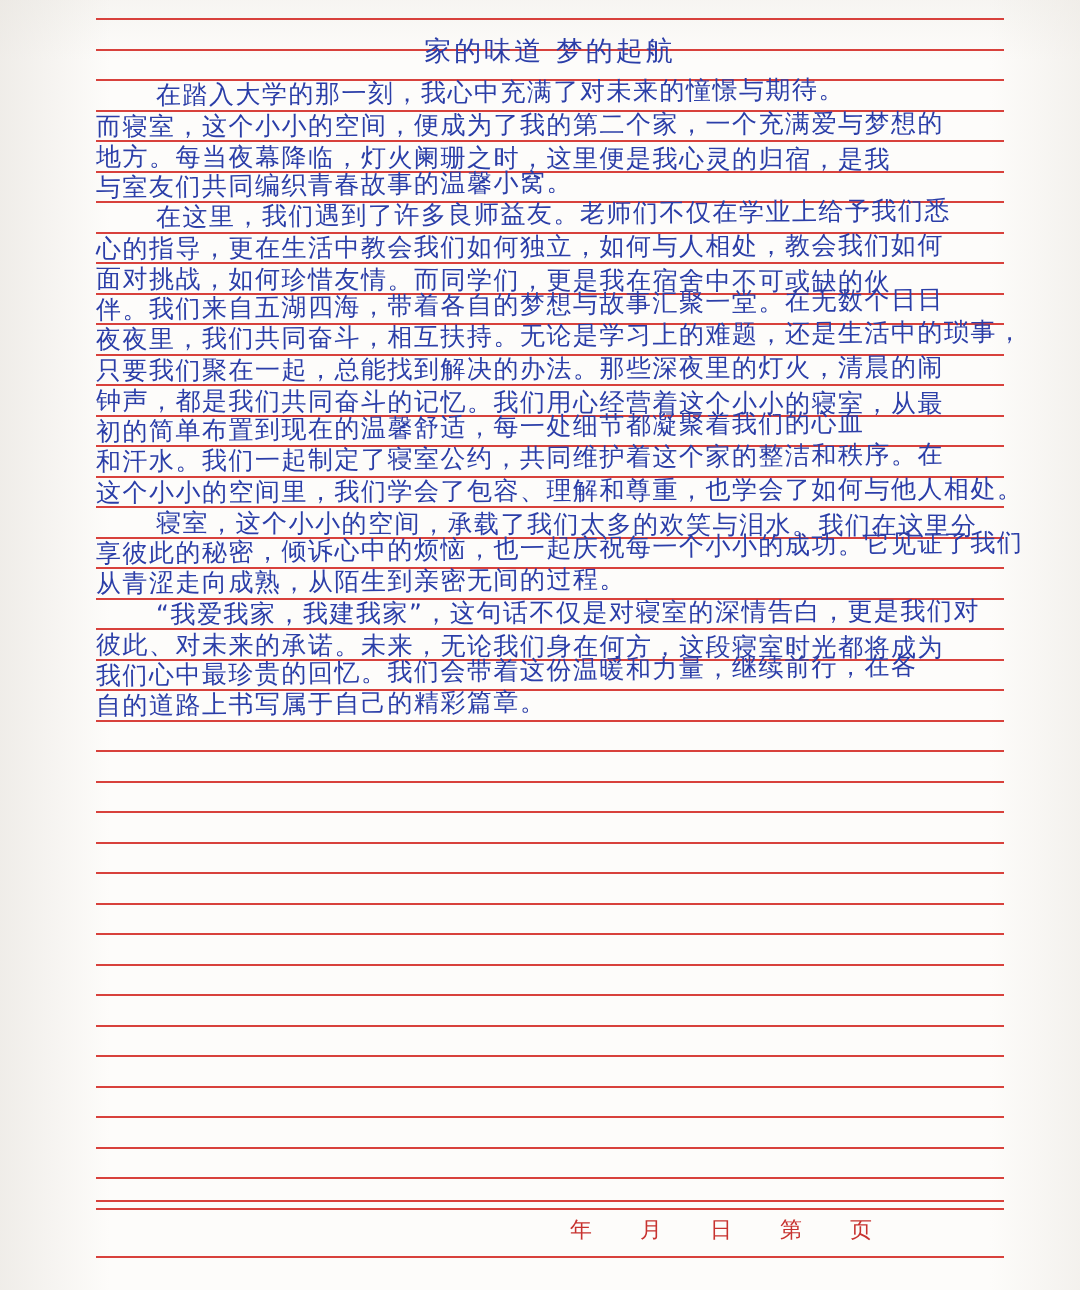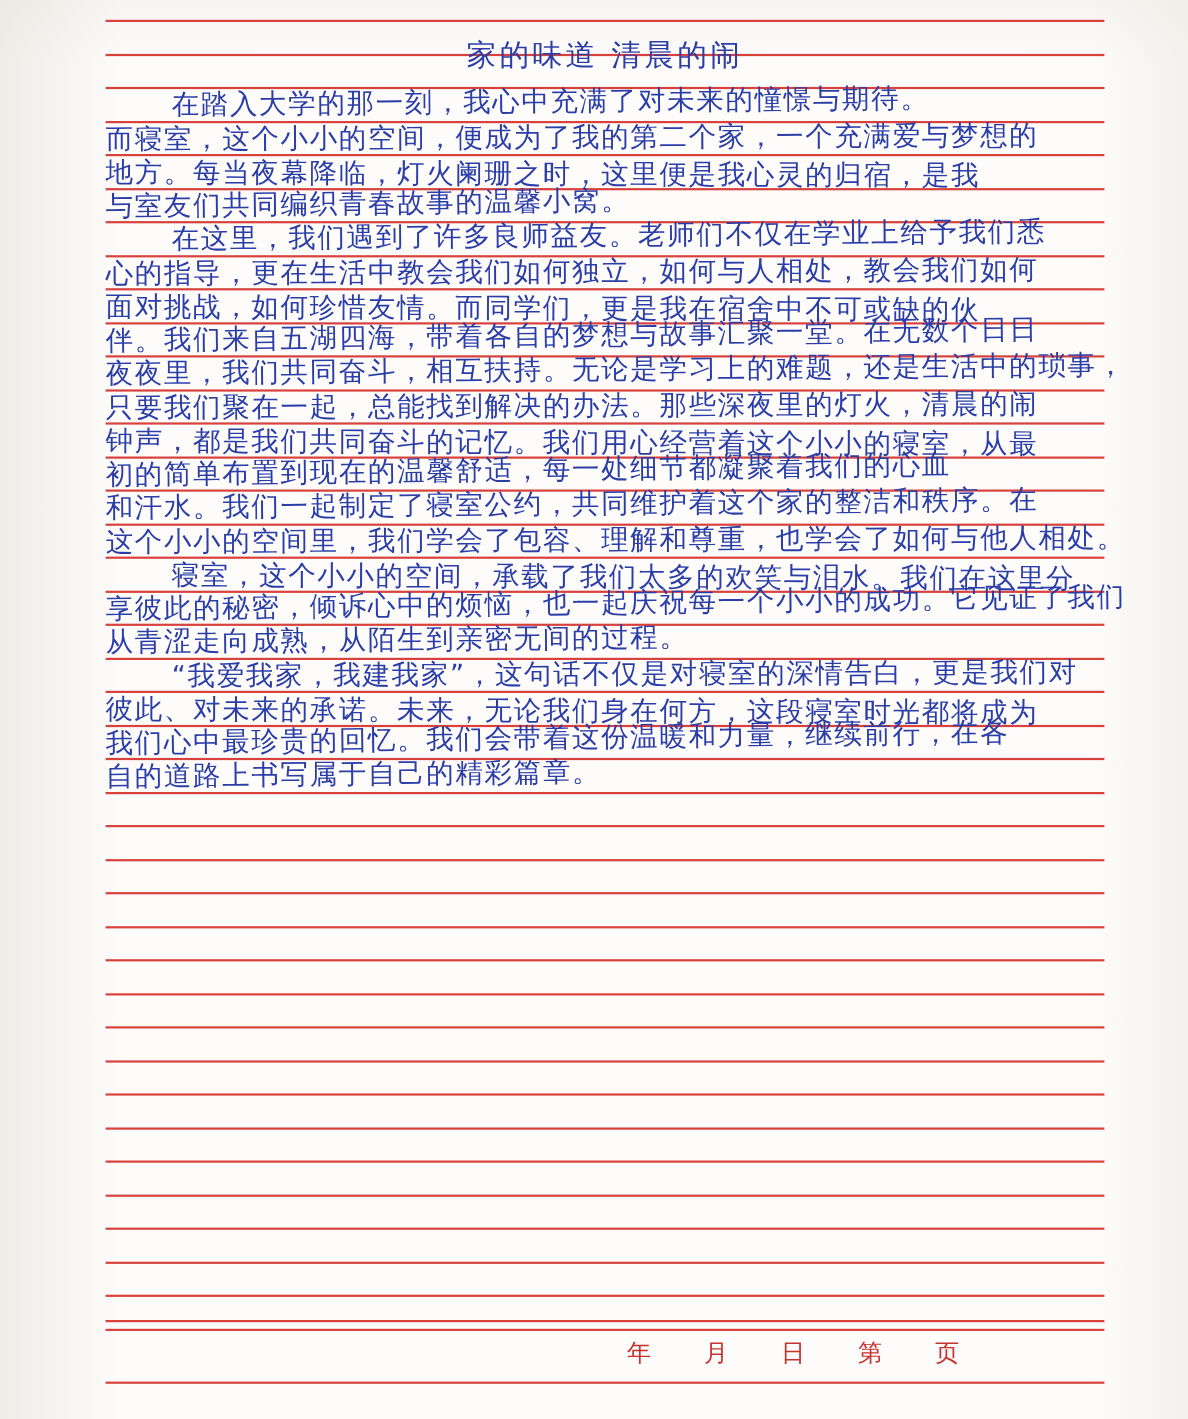--- a/index.html
+++ b/index.html
@@ -175,21 +175,21 @@
       <div class="rule-line" style="top: 1006.5px;"></div>
       <div class="rule-line" style="top: 1037px;"></div>
       <div class="rule-line" style="top: 1067.5px;"></div>
       <div class="rule-line" style="top: 1098px;"></div>
       <div class="rule-line" style="top: 1128.5px;"></div>
       <div class="rule-line" style="top: 1159px;"></div>
       <div class="rule-line" style="top: 1189.5px;"></div>
     </div>
 
   <div id="handwriting">
-    <div id="title-line" style="top: 18.3px;">家的味道  清晨的闹</div>
+    <div id="title-line" style="top: 18.3px;">家的味道  梦的起航</div>
   <div class="hw-line tilt-a indent" style="top: 63px;">在踏入大学的那一刻，我心中充满了对未来的憧憬与期待。</div>
       <div class="hw-line tilt-b" style="top: 93.5px;">而寝室，这个小小的空间，便成为了我的第二个家，一个充满爱与梦想的</div>
       <div class="hw-line tilt-c" style="top: 124px;">地方。每当夜幕降临，灯火阑珊之时，这里便是我心灵的归宿，是我</div>
       <div class="hw-line tilt-d" style="top: 154.5px;">与室友们共同编织青春故事的温馨小窝。</div>
       <div class="hw-line tilt-a indent" style="top: 185px;">在这里，我们遇到了许多良师益友。老师们不仅在学业上给予我们悉</div>
       <div class="hw-line tilt-b" style="top: 215.5px;">心的指导，更在生活中教会我们如何独立，如何与人相处，教会我们如何</div>
       <div class="hw-line tilt-c" style="top: 246px;">面对挑战，如何珍惜友情。而同学们，更是我在宿舍中不可或缺的伙</div>
       <div class="hw-line tilt-d" style="top: 276.5px;">伴。我们来自五湖四海，带着各自的梦想与故事汇聚一堂。在无数个日日</div>
       <div class="hw-line tilt-a" style="top: 307px;">夜夜里，我们共同奋斗，相互扶持。无论是学习上的难题，还是生活中的琐事，</div>
       <div class="hw-line tilt-b" style="top: 337.5px;">只要我们聚在一起，总能找到解决的办法。那些深夜里的灯火，清晨的闹</div>

